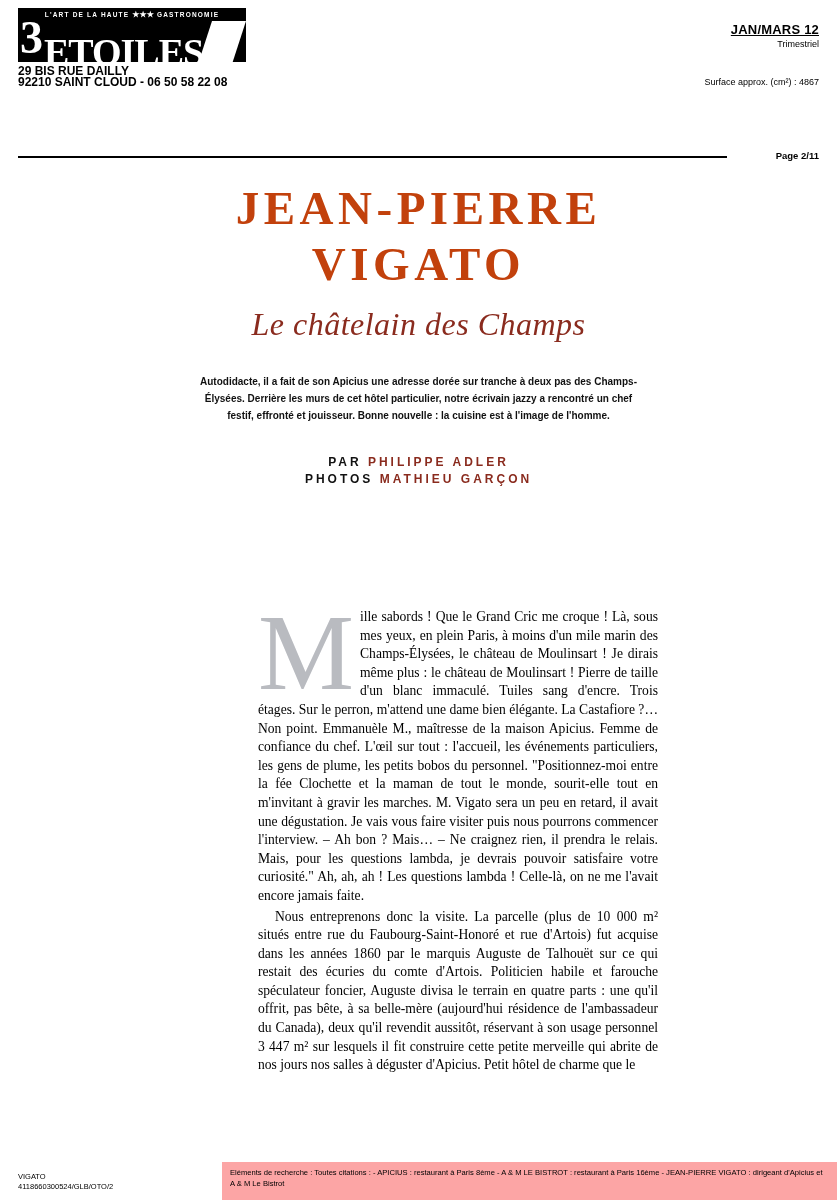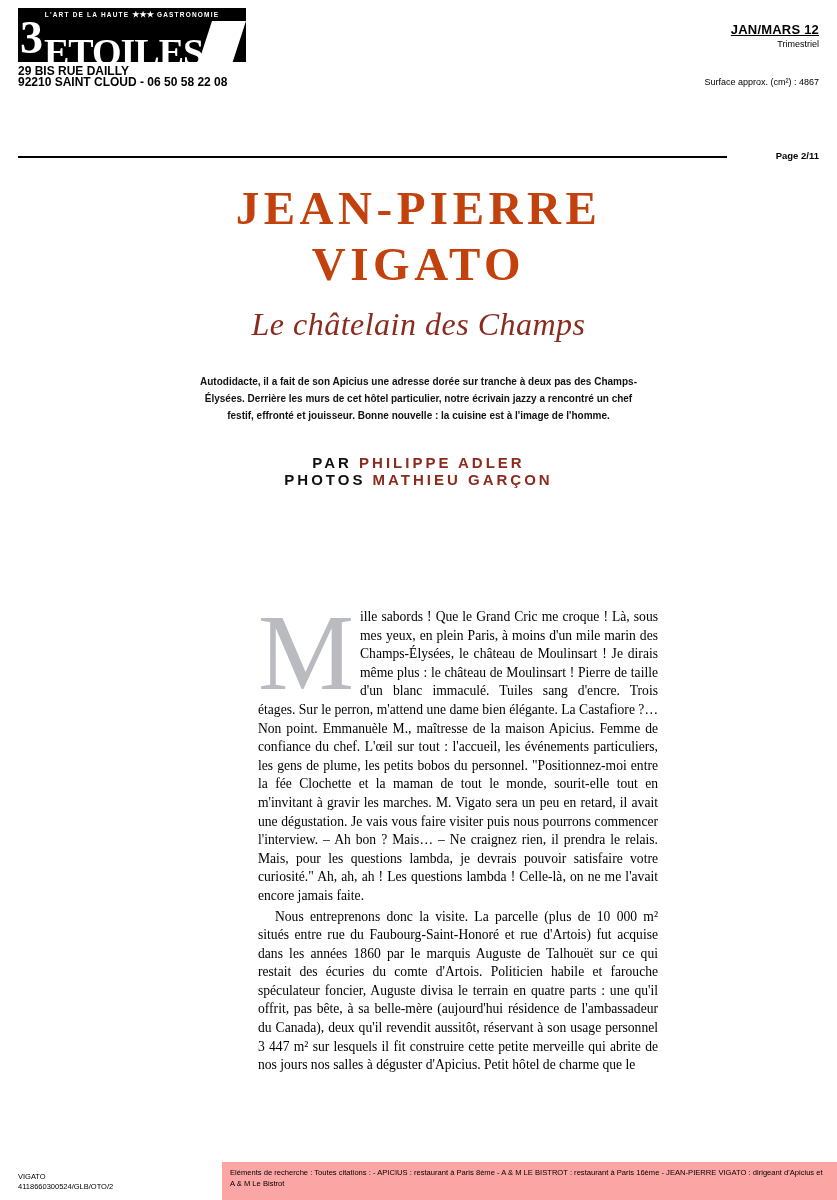--- a/index.html
+++ b/index.html
@@ -171,21 +171,21 @@
     font-family: "Liberation Sans", sans-serif;
     font-weight: bold;
     font-size: 10px;
     line-height: 17px;
     color: #111;
   }
   .byline {
     margin-top: 30px;
     text-align: center;
     font-family: "Liberation Sans", sans-serif;
-    font-size: 15px;
+    font-size: 12px;
     letter-spacing: 3px;
     line-height: 17px;
   }
   .byline .lbl { color: #111; font-weight: bold; }
   .byline .nm { color: #8a2b1e; font-weight: bold; }
 
   
   .bodycol {
     position: absolute;
     top: 608px;

